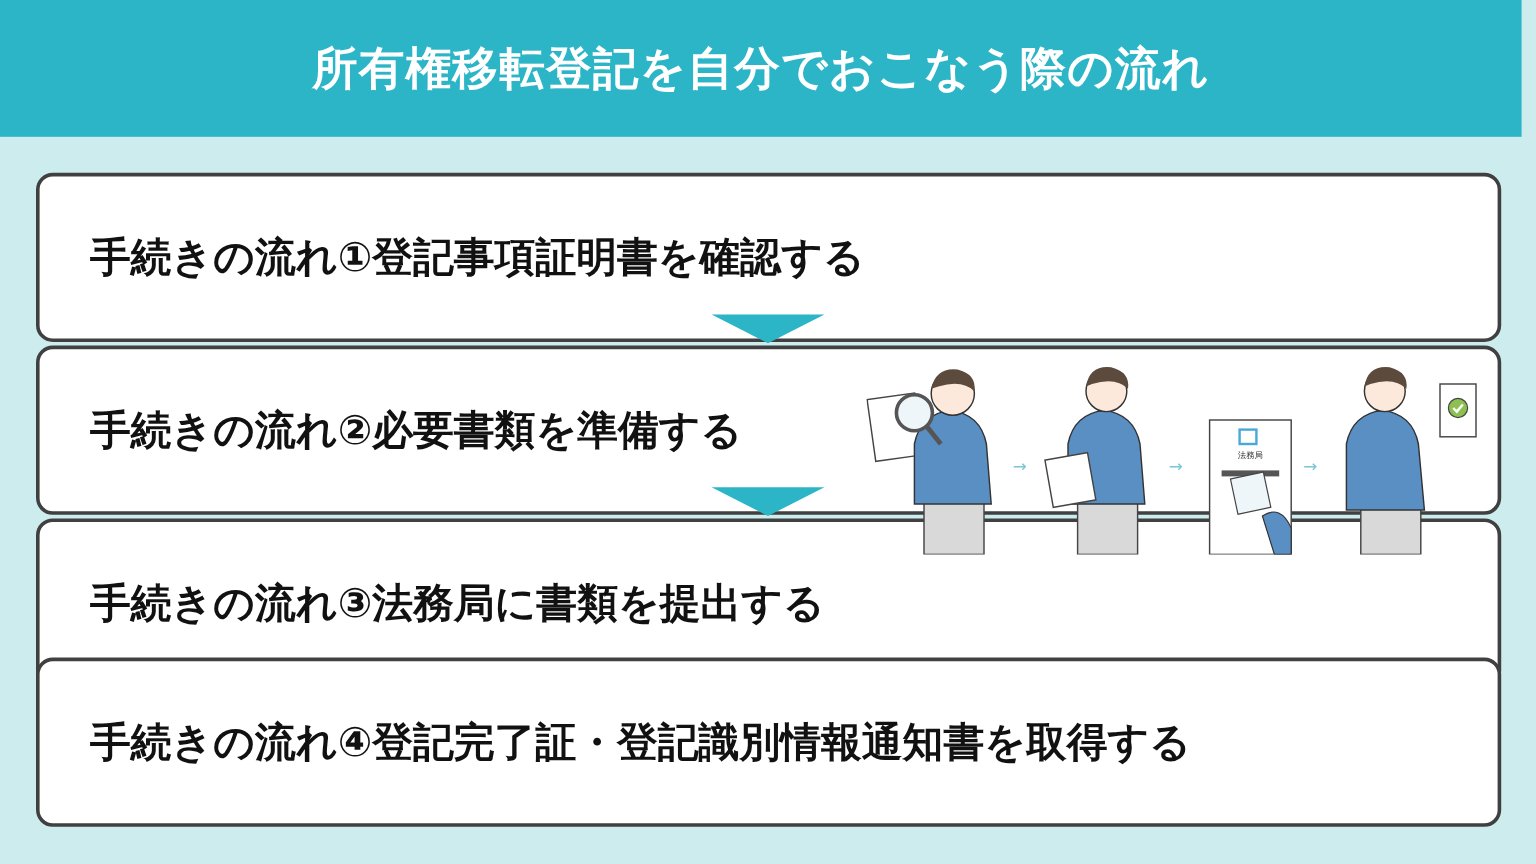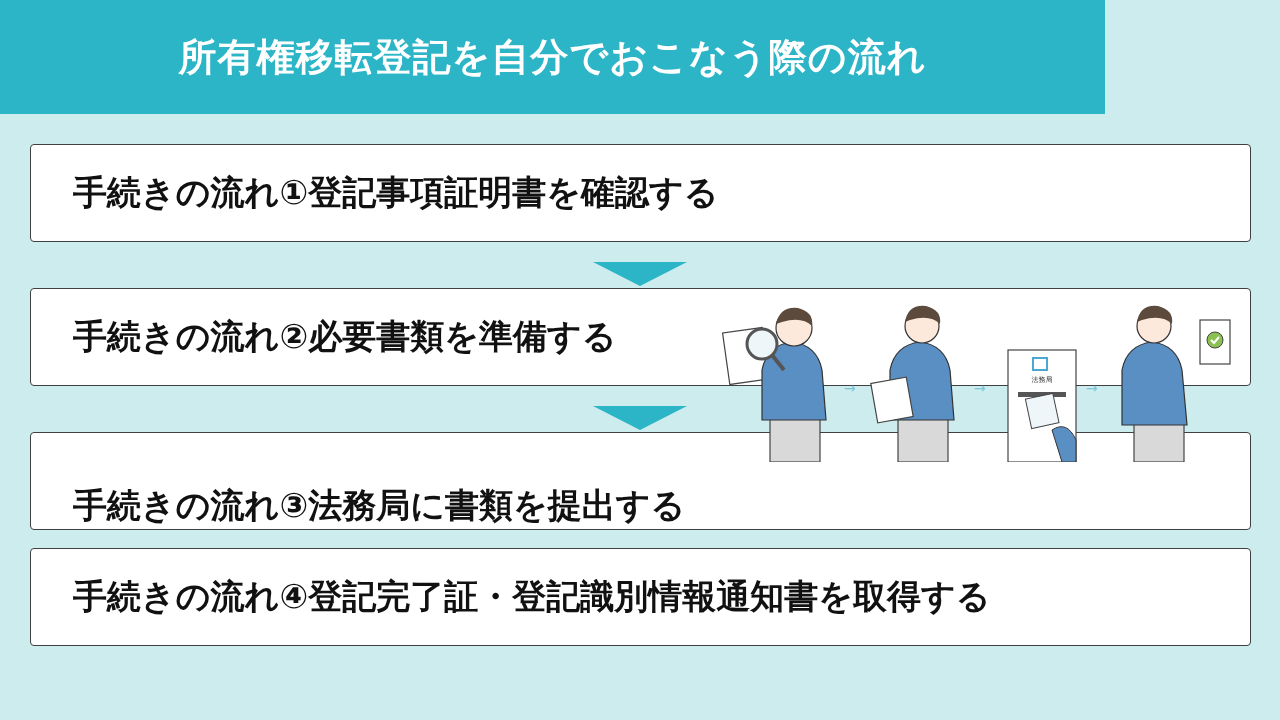--- a/index.html
+++ b/index.html
@@ -3,32 +3,32 @@
   <meta charset="utf-8">
   <style>
     * { margin: 0; padding: 0; box-sizing: border-box; }
     html, body { width: 1280px; height: 720px; overflow: hidden; }
     body {
       background: #cdeced;
       font-family: "DejaVu Sans", "Liberation Sans", sans-serif;
       position: relative;
     }
     .header {
-      position: absolute; left: 0; top: 0; width: 1105px; height: 114px;
+      position: absolute; left: 0; top: 0; width: 1268px; height: 114px;
       background: #2bb5c7;
       display: flex; align-items: center; justify-content: center;
     }
     .header h1 {
       color: #ffffff; font-size: 38px; font-weight: bold; letter-spacing: 1px;
     }
     .step {
-      position: absolute; left: 30px; width: 1221px; height: 98px;
+      position: absolute; left: 30px; width: 1221px; height: 141px;
       background: #ffffff;
-      border: 1px solid #404040;
-      border-radius: 4px;
+      border: 3px solid #404040;
+      border-radius: 14px;
       display: flex; align-items: center;
       padding-left: 42px;
     }
     .step span {
       font-size: 34px; font-weight: bold; color: #111111; letter-spacing: 0px;
     }
     .arrow {
       position: absolute; left: 593px; width: 0; height: 0;
       border-left: 47px solid transparent;
       border-right: 47px solid transparent;
@@ -48,21 +48,21 @@
 <div class="step" style="top:144px;">
   <span>手続きの流れ①登記事項証明書を確認する</span>
 </div>
 <div class="arrow" style="top:262px;"></div>
 
 <div class="step" style="top:288px;">
   <span>手続きの流れ②必要書類を準備する</span>
 </div>
 <div class="arrow" style="top:406px;"></div>
 
-<div class="step" style="top:432px;align-items:flex-end;">
+<div class="step" style="top:432px;">
   <span>手続きの流れ③法務局に書類を提出する</span>
 </div>
 <div class="arrow" style="top:550px;"></div>
 
 <div class="step" style="top:548px;">
   <span>手続きの流れ④登記完了証・登記識別情報通知書を取得する</span>
 </div>
 
 <svg class="illustration" viewBox="0 0 520 162" xmlns="http://www.w3.org/2000/svg">
 

